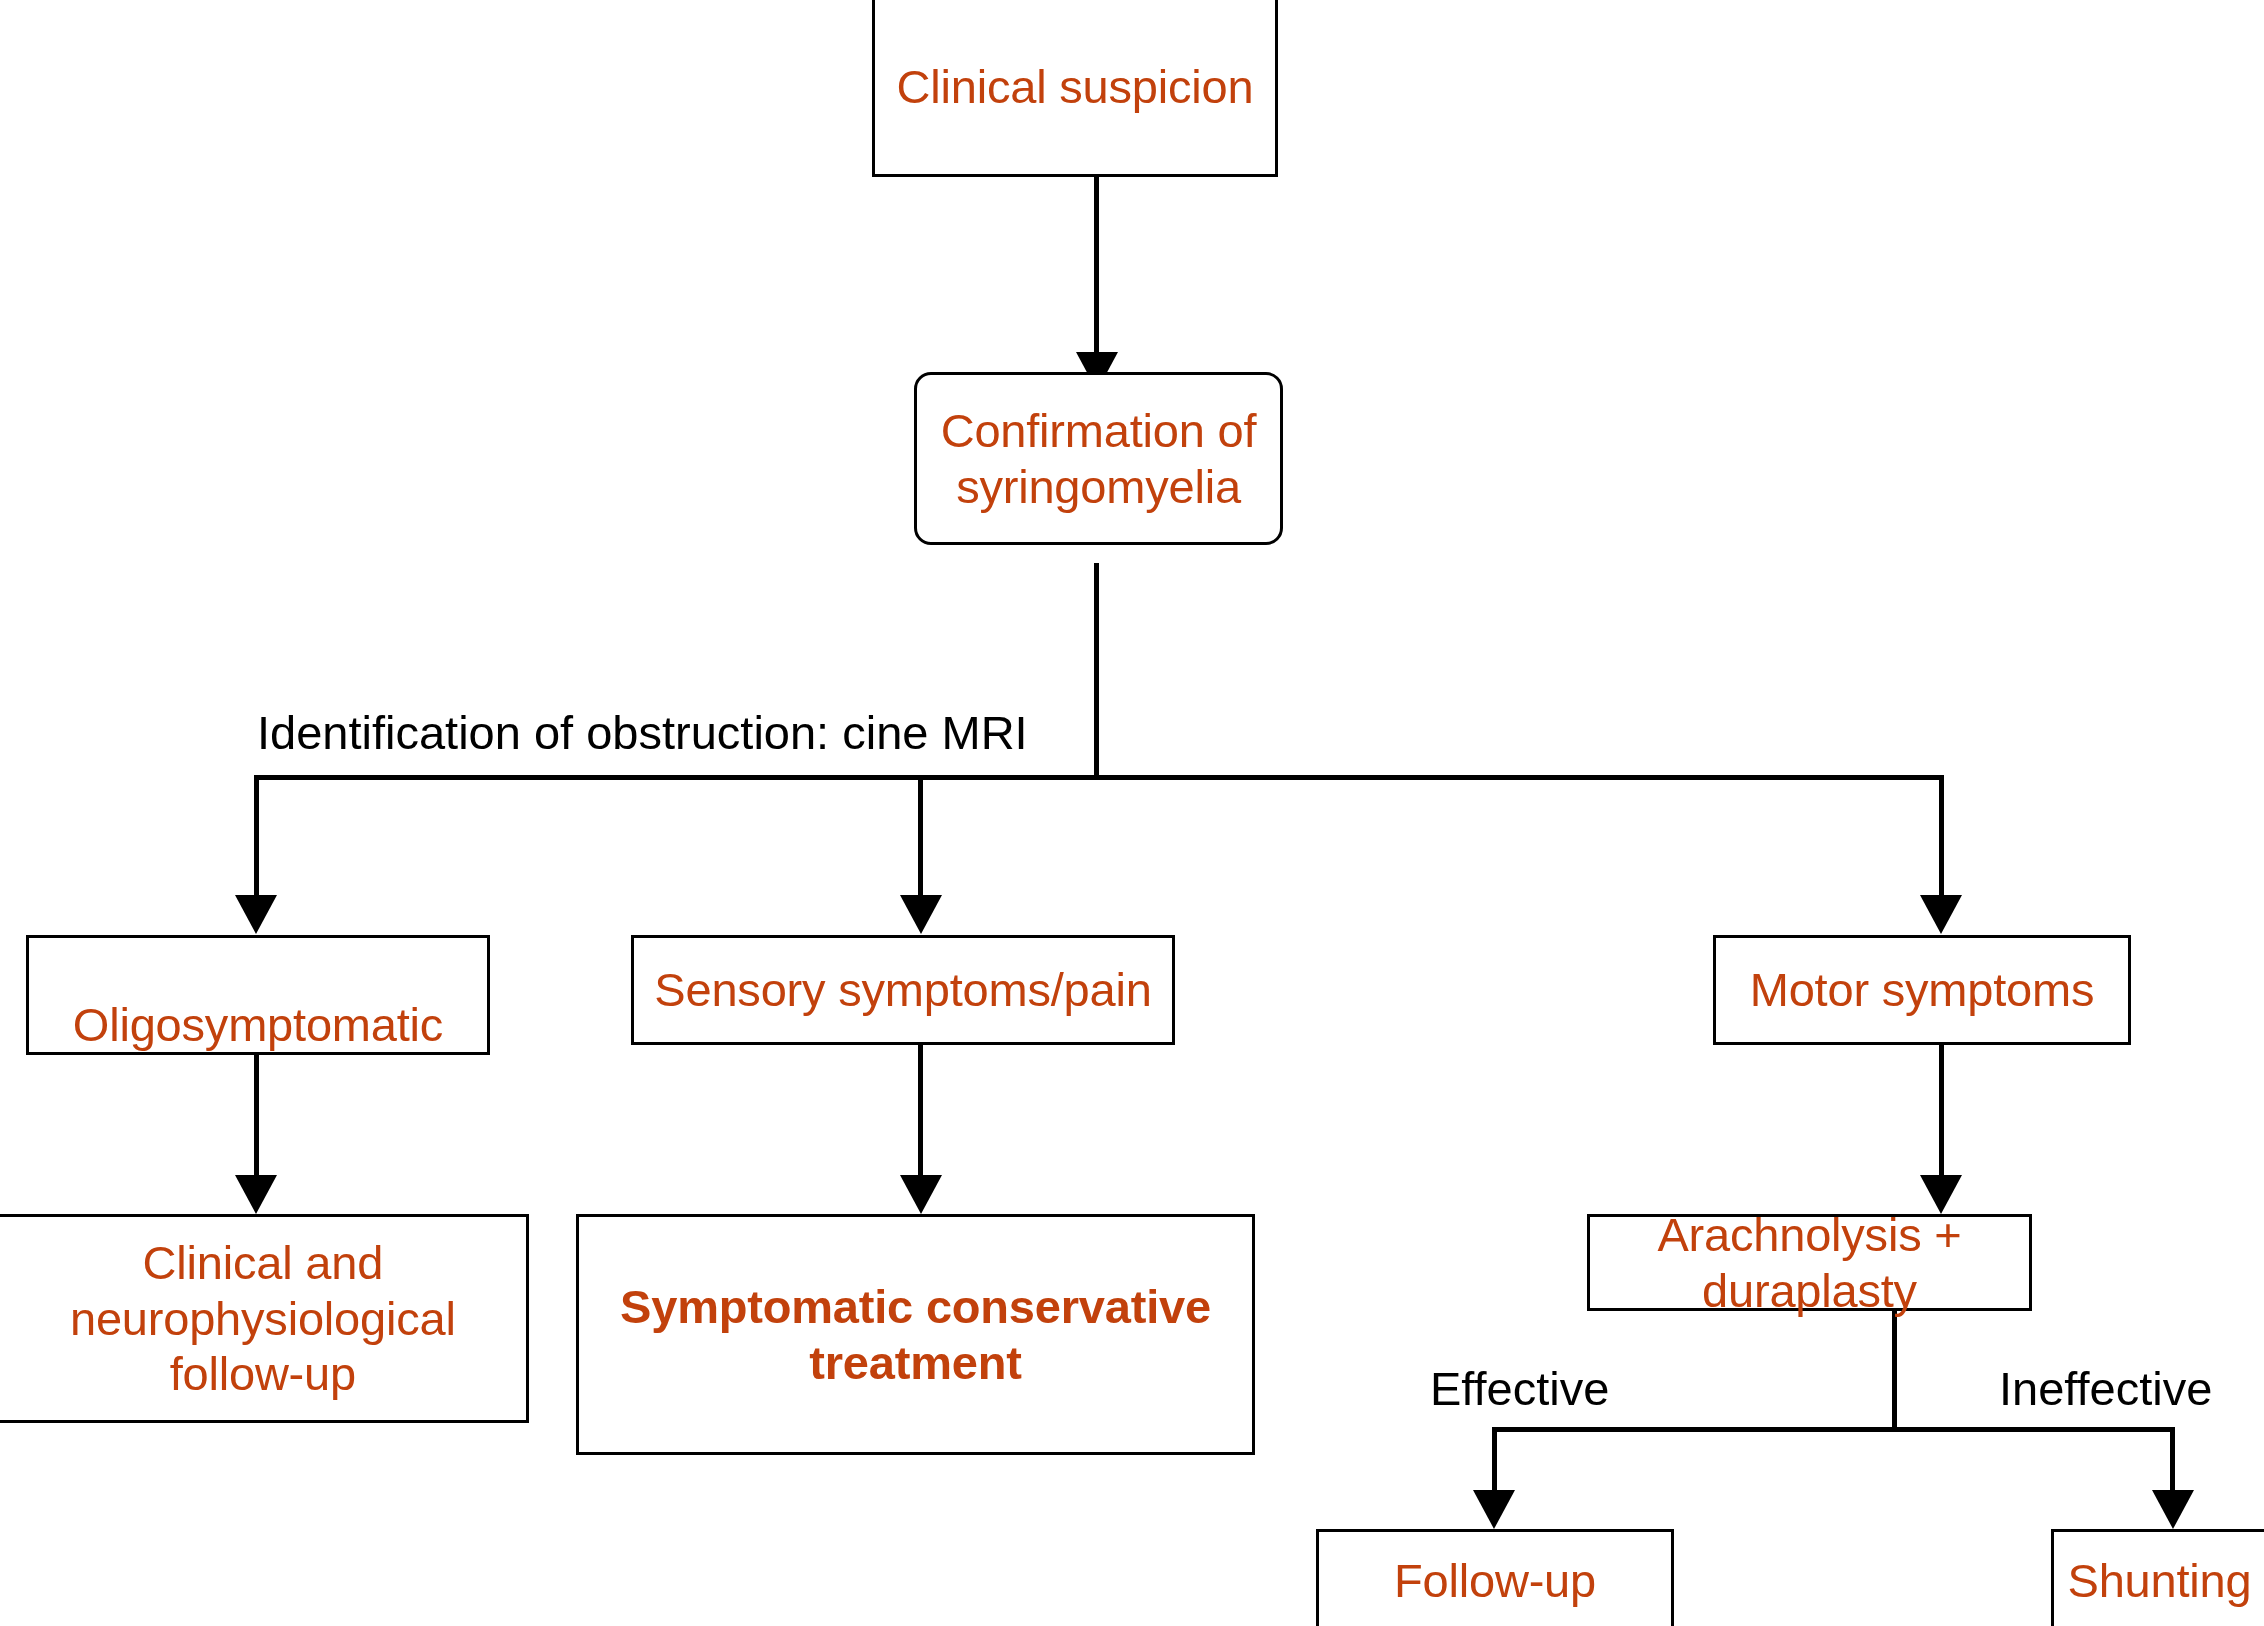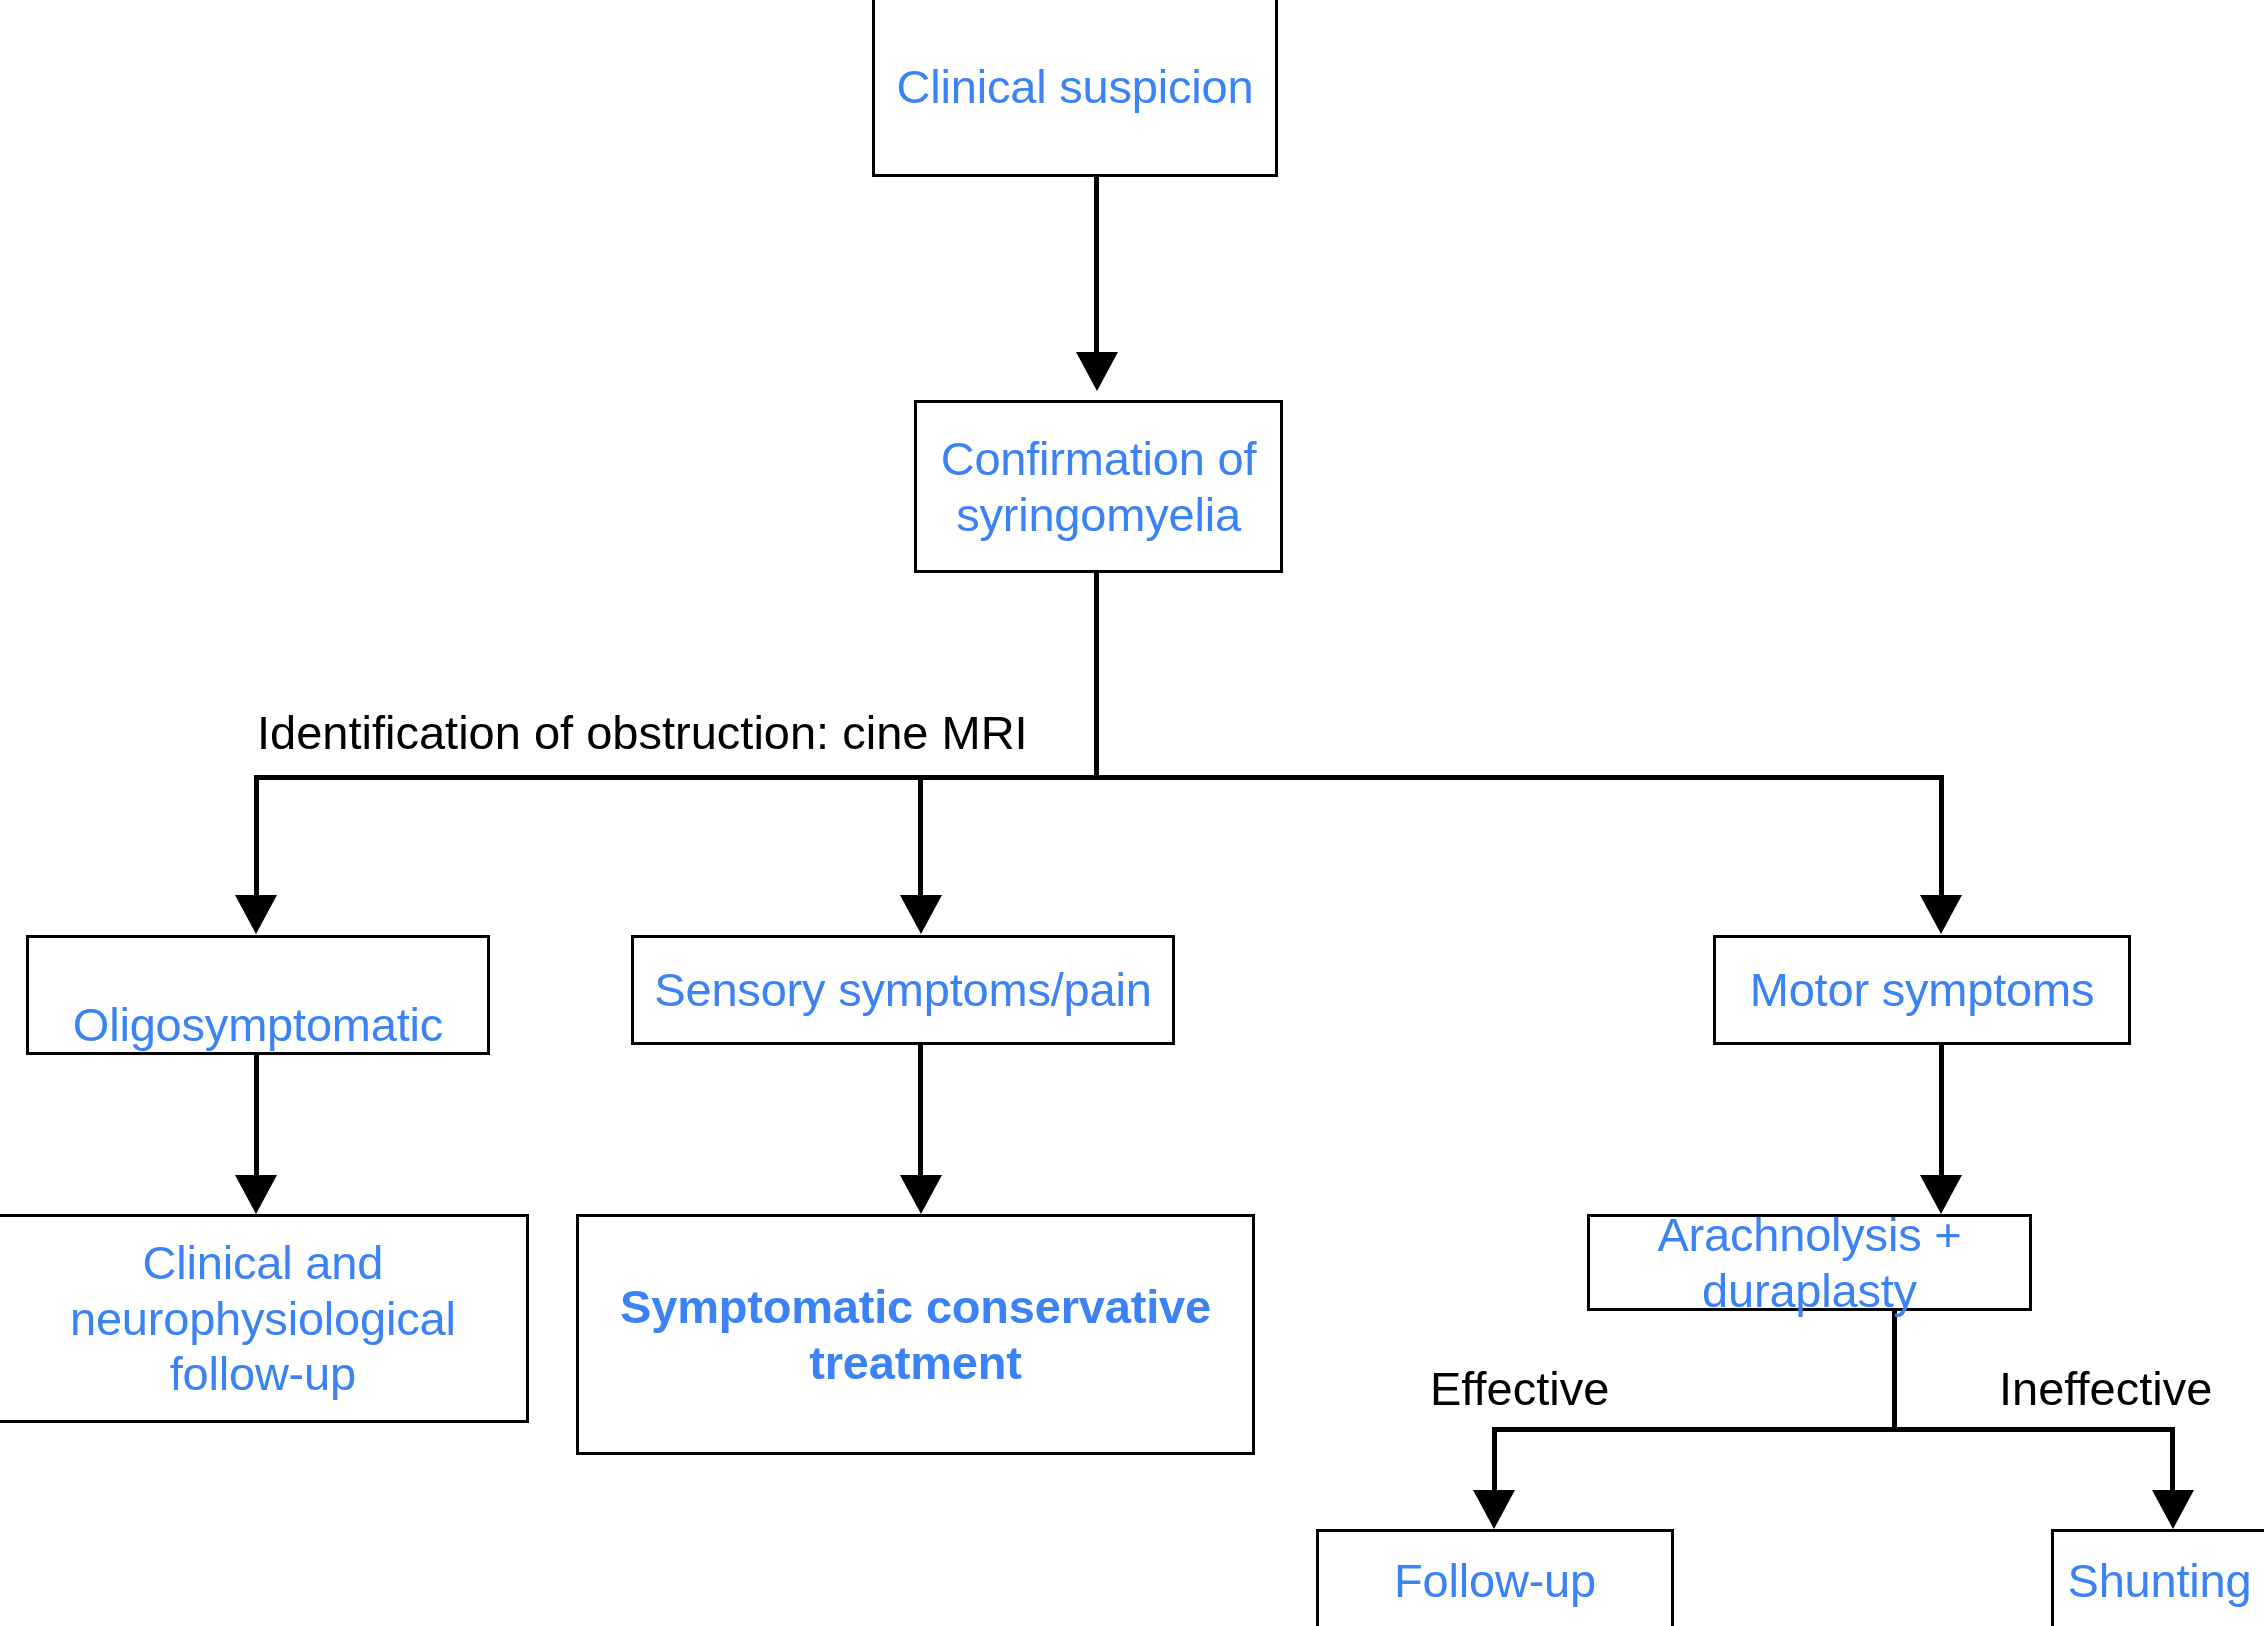--- a/index.html
+++ b/index.html
@@ -29,21 +29,21 @@
     align-items: center;
     justify-content: center;
     text-align: center;
     z-index: 3;
   }
   .node .node-label {
     display: block;
     font-size: 47px;
     line-height: 1.18;
     letter-spacing: -0.2px;
-    color: #3b82f6;
+    color: #c2410c;
     white-space: pre-line;
     padding: 0 13px;
   }
   
   .edge-label {
     position: absolute;
     font-size: 47px;
     line-height: 1.1;
     color: #000000;
     white-space: nowrap;
@@ -78,21 +78,21 @@
 
 <div id="canvas">
 
   <div class="node" style="left:872px; top:-3.7px; width:406px; height:181px;">
     <span class="node-label">Clinical suspicion</span>
   </div>
 
   <div class="vline" style="left:1094px; top:177px; height:179px;"></div>
   <div class="arrowhead" style="left:1076px; top:352px;"></div>
 
-  <div class="node" style="left:914px; top:400px; width:369px; height:173px;">
+  <div class="node" style="left:914px; top:372px; width:369px; height:173px;border-radius:17px;">
     <span class="node-label">Confirmation of
 syringomyelia</span>
   </div>
 
   <div class="vline" style="left:1094px; top:563px; height:216px;"></div>
   <div class="edge-label" style="left:257px; top:707px;">Identification of obstruction: cine MRI</div>
 
   <div class="hline" style="left:254px; top:775px; width:1690px;"></div>
 
   <div class="vline" style="left:254px; top:775px; height:123px;"></div>

